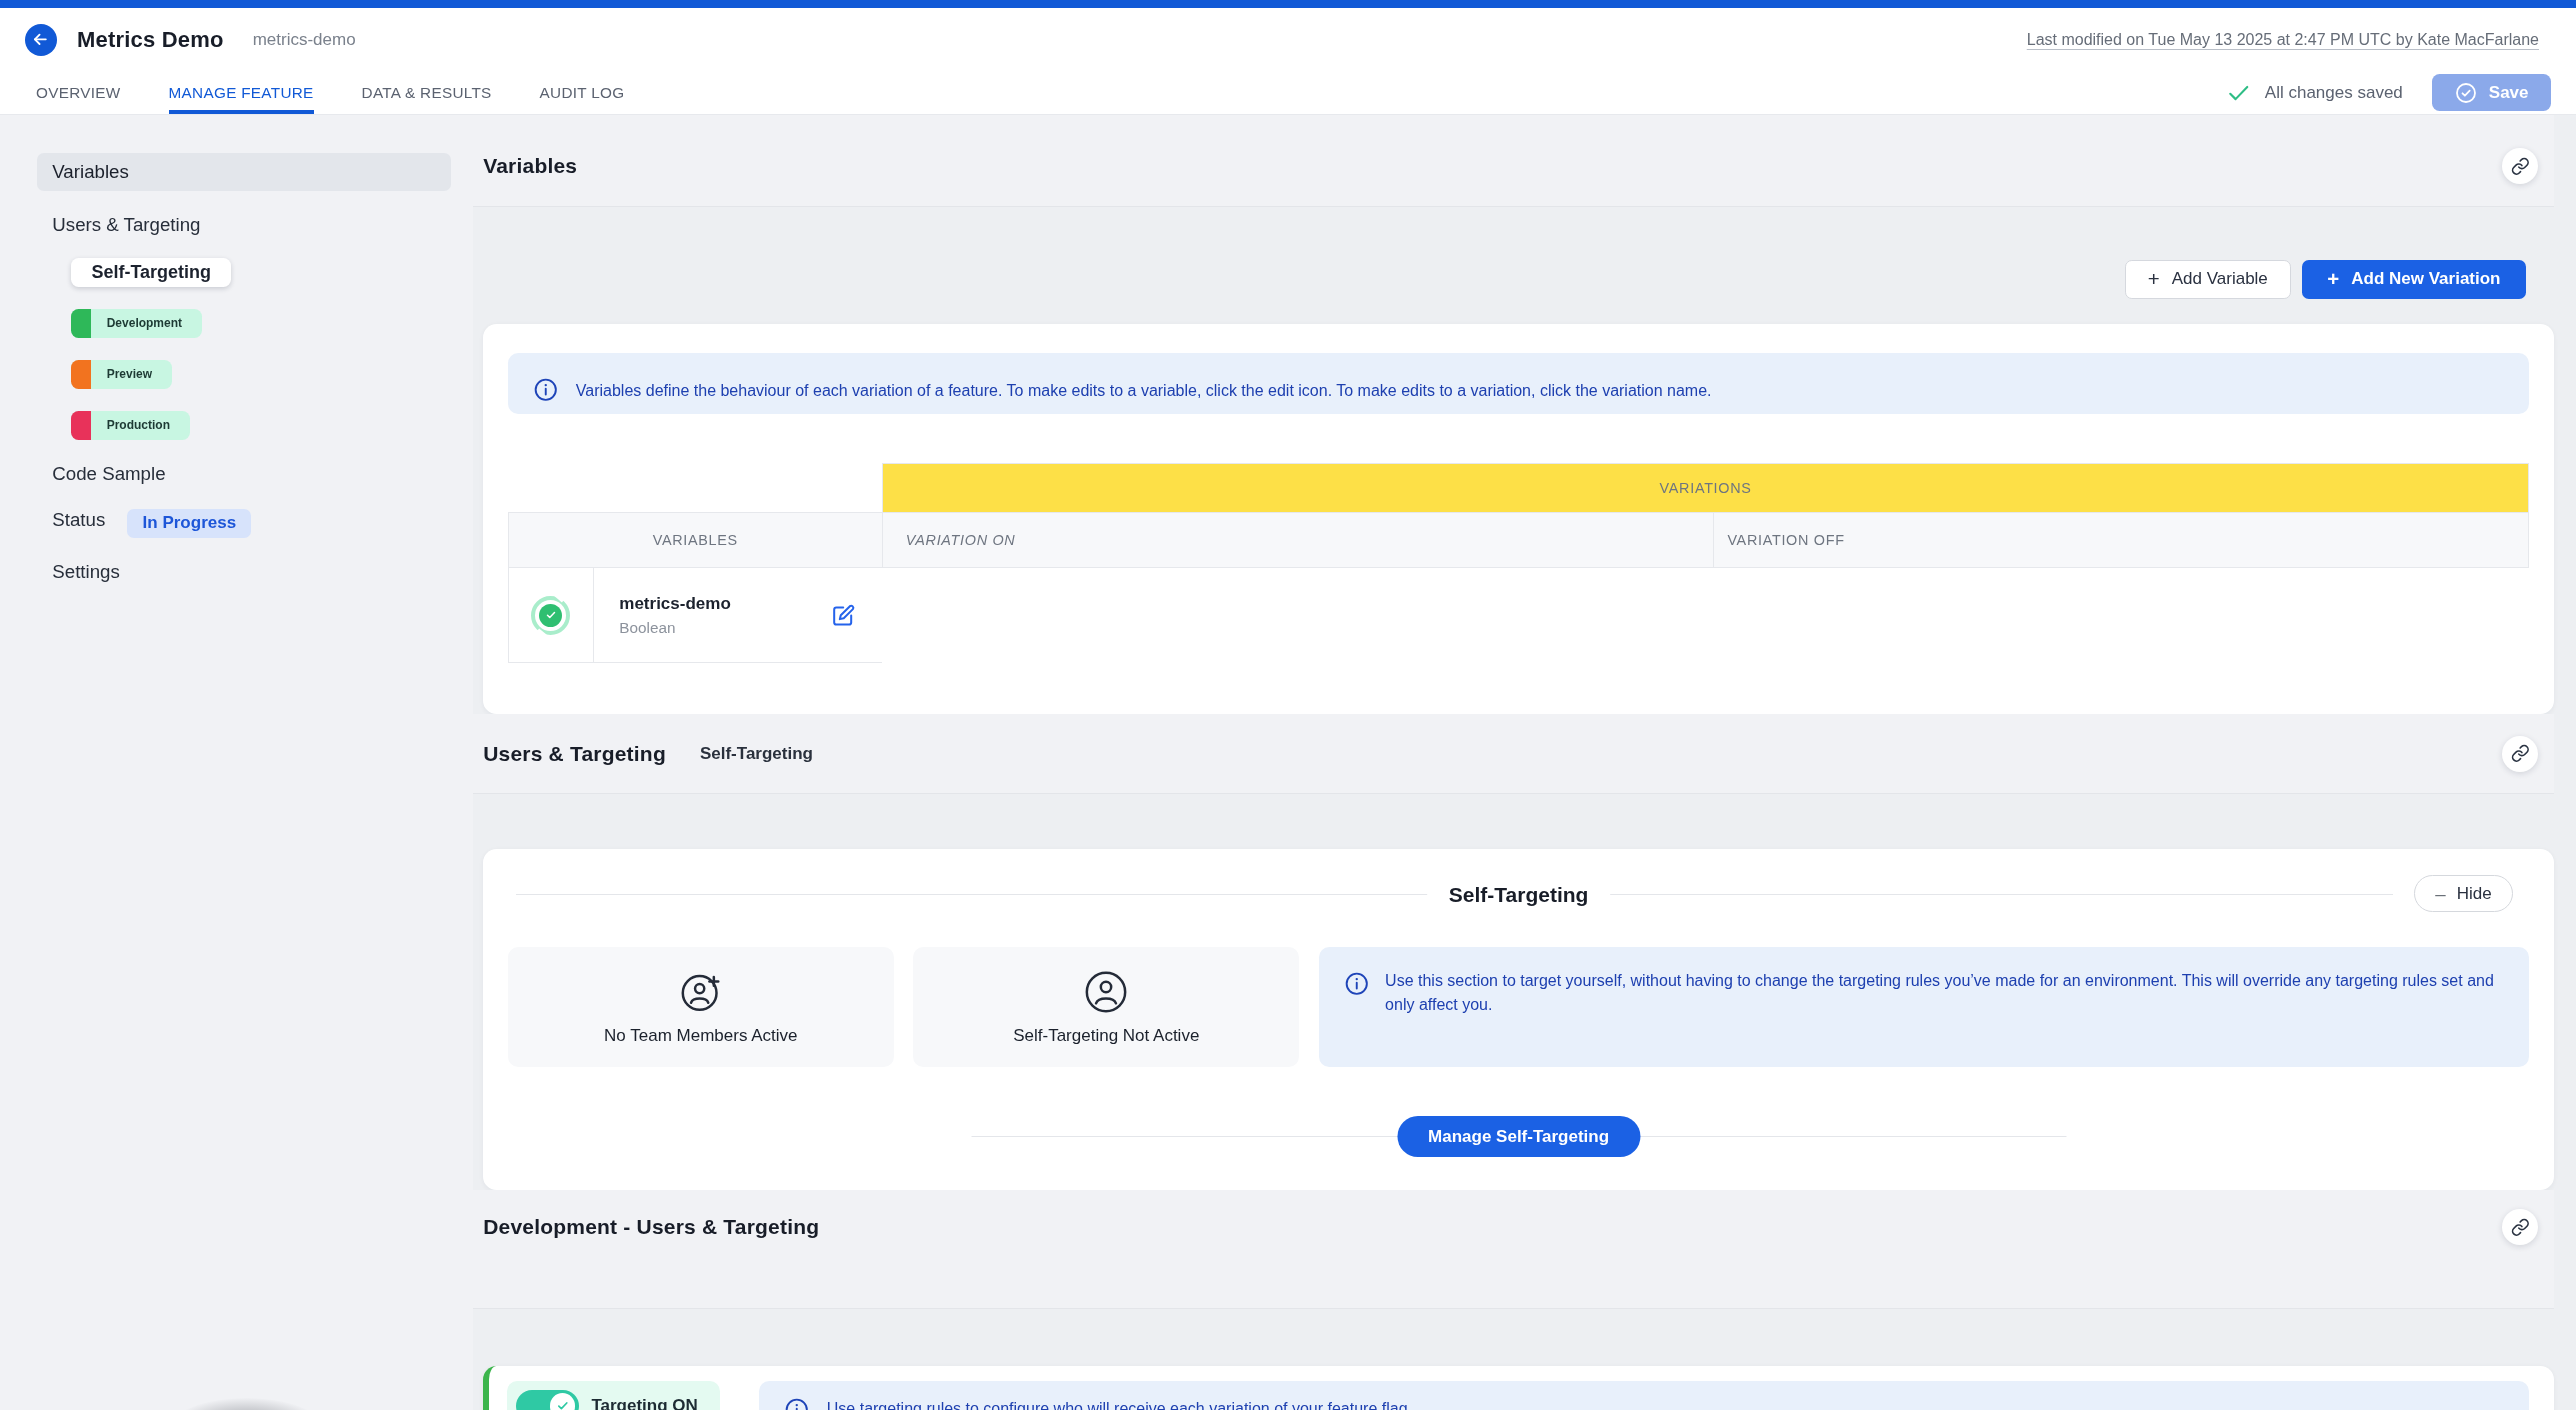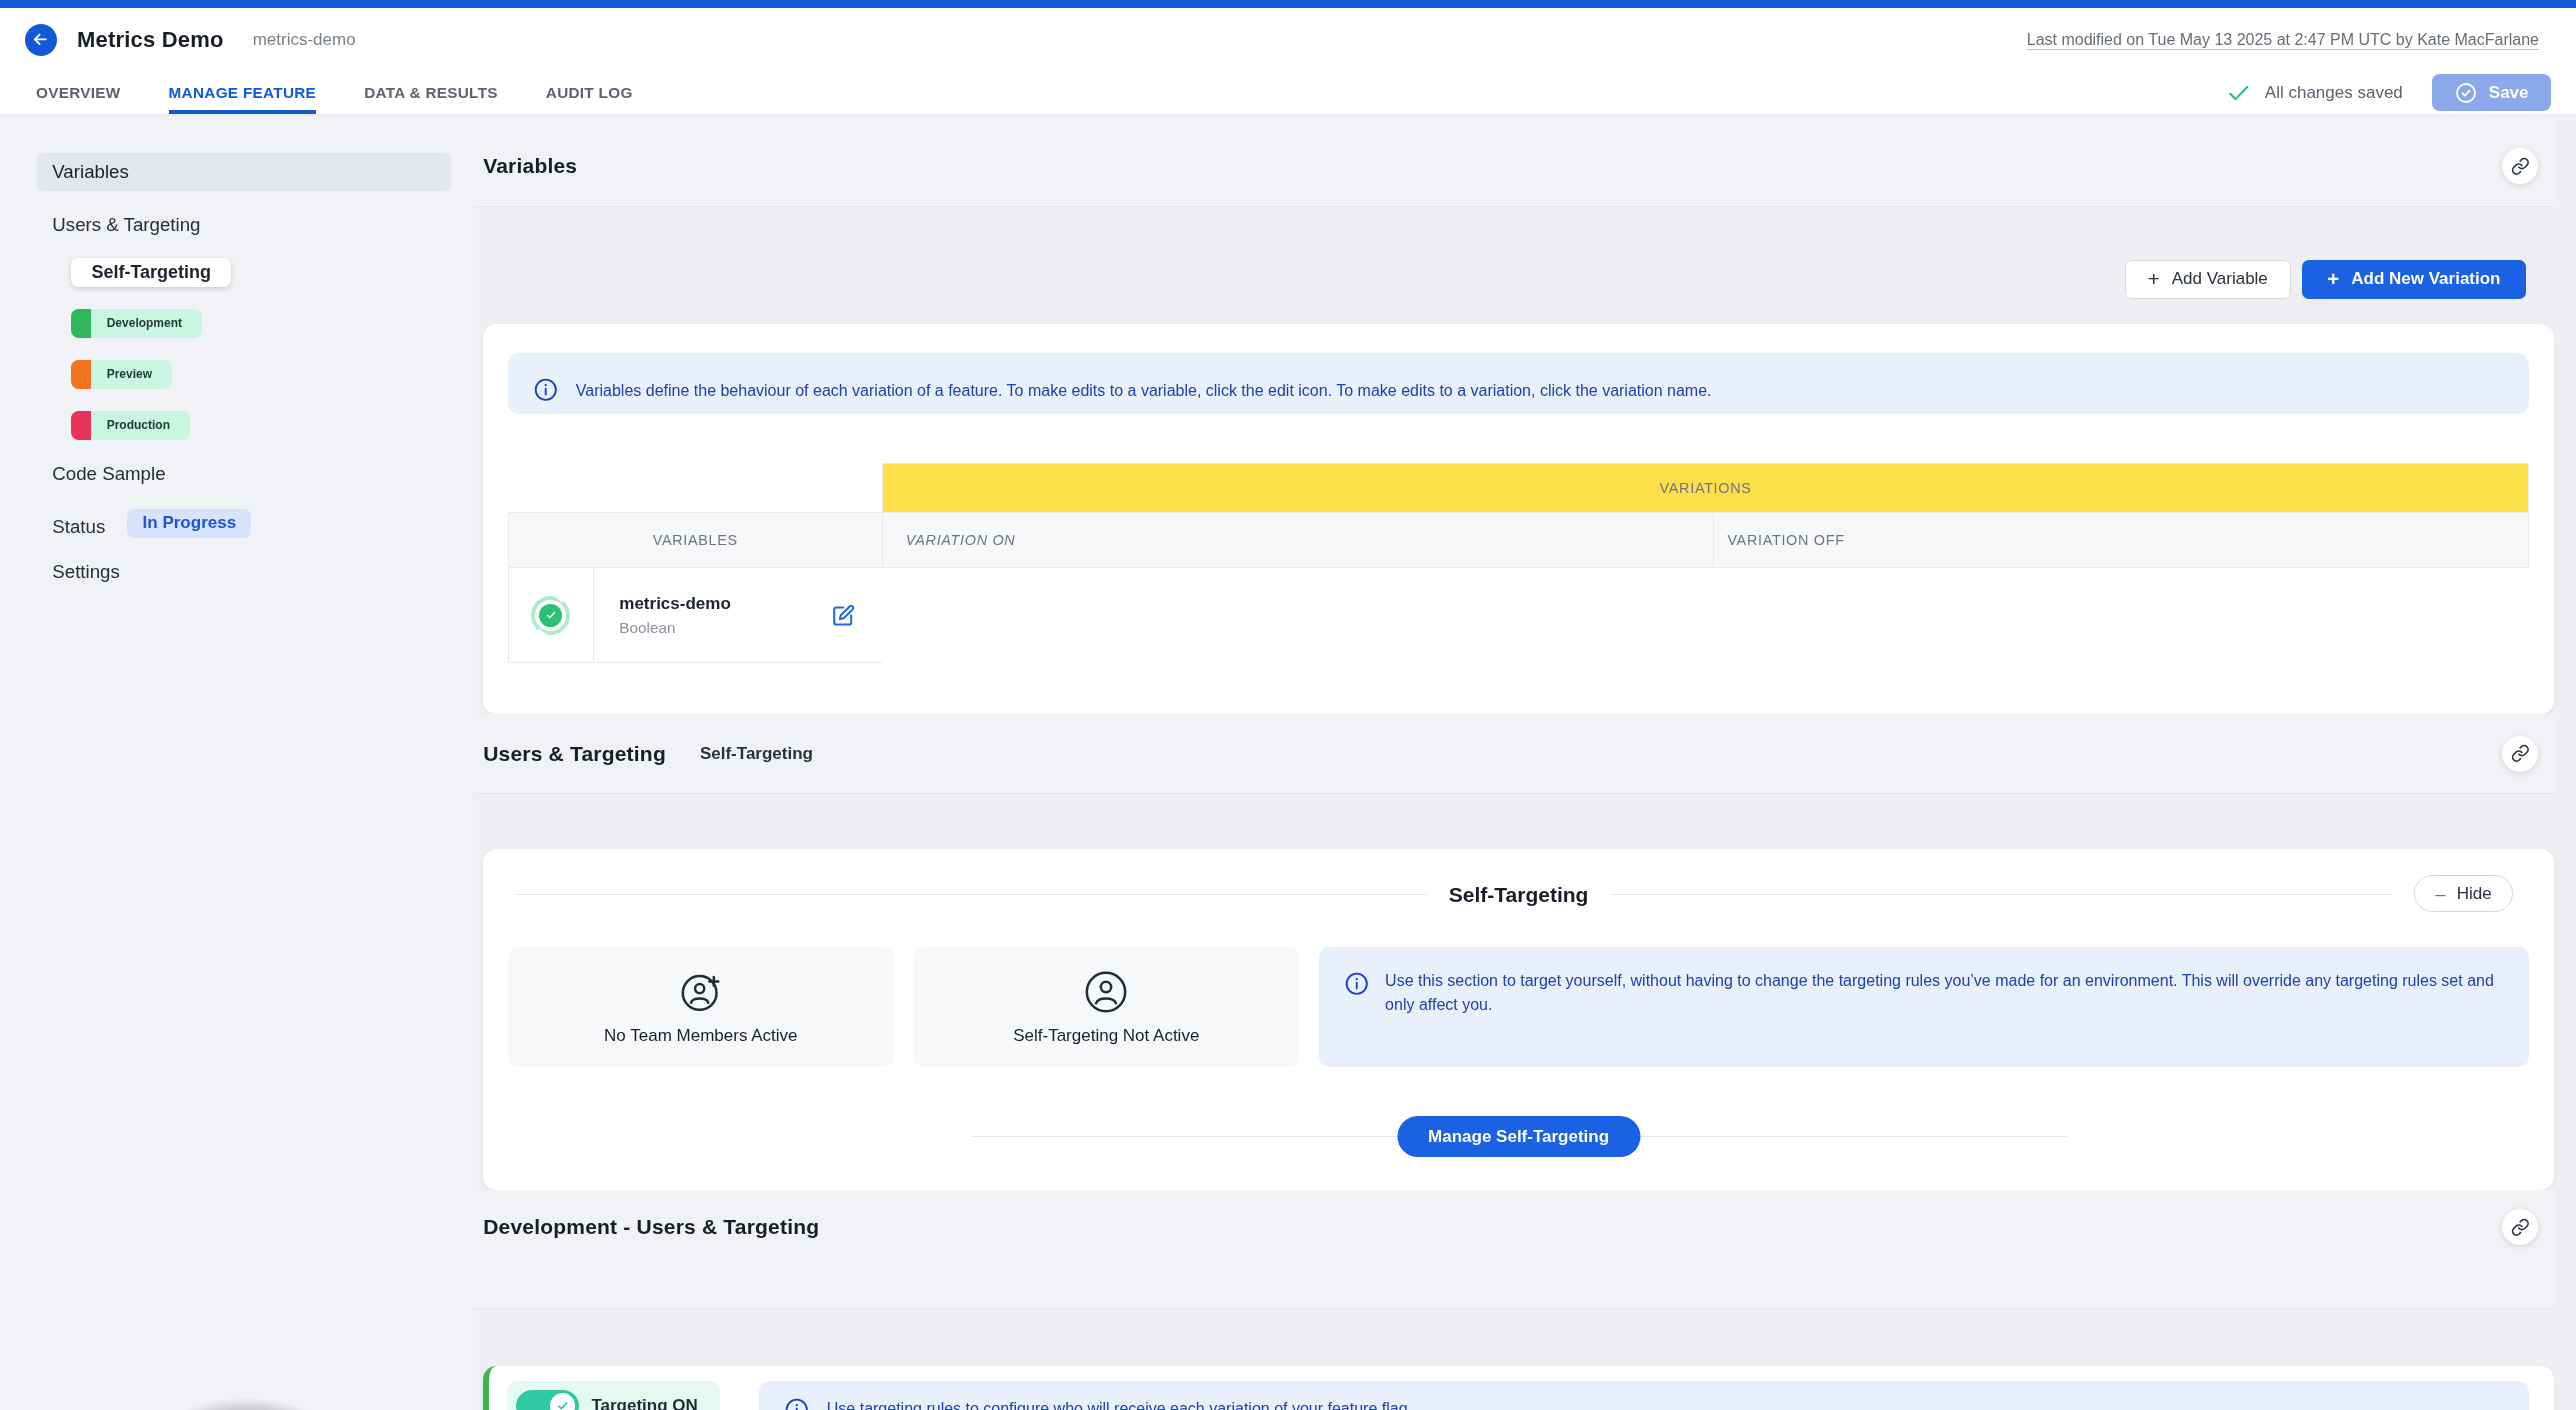--- a/index.html
+++ b/index.html
@@ -9,35 +9,35 @@
   
   .topbar { height:7.6px; background:#1159d6; }
   .hdr { height:64px; background:#fff; display:flex; align-items:center; padding:0 37px 0 24.6px; }
   .back { width:32px; height:32px; border-radius:50%; background:#1159d6; border:none; display:grid; place-items:center; cursor:pointer; flex:0 0 auto; }
   .hdr h1 { font-size:22px; font-weight:bold; color:#181d28; margin-left:20.4px; letter-spacing:0.2px; }
   .slug { font-size:17px; color:#7a818c; margin-left:29px; }
   .lastmod { margin-left:auto; font-size:16px; color:#666d78; text-decoration:underline; text-decoration-color:#b9bfc8; text-underline-offset:4.2px; cursor:pointer; }
 
   .tabrow { height:43px; background:#fff; border-bottom:0.8px solid #e7e9ed; display:flex; align-items:center; padding:0 25.5px 0 36px; }
   .tabs { display:flex; height:100%; gap:48px; }
-  .tab { display:flex; align-items:center; height:100%; font-size:15.3px; font-weight:bold; letter-spacing:0.3px; color:#5b6270; border-bottom:4.2px solid transparent; padding-top:4.2px; cursor:pointer; }
+  .tab { display:flex; align-items:center; height:100%; font-size:15.3px; font-weight:normal; letter-spacing:0.3px; color:#5b6270; border-bottom:4.2px solid transparent; padding-top:4.2px; cursor:pointer; }
   .tab.active { color:#1159d6; border-bottom-color:#1159d6; }
   .saved { margin-left:auto; display:flex; align-items:center; gap:13.6px; font-size:17px; color:#5b6270; }
   .savebtn { margin-left:29px; height:37px; padding:0 22px; background:#8ba9ea; border:none; border-radius:7.6px; color:#fff; font-size:17px; font-weight:bold; font-family:inherit; display:flex; align-items:center; gap:11px; cursor:pointer; }
 
   
   .bodyrow { display:flex; height:1295px; }
   .sidebar { width:473px; flex:0 0 auto; background:#f1f2f5; padding:38px 22px 0 37px; }
   .side-active { height:38px; border-radius:6.8px; background:#e3e6eb; display:flex; align-items:center; padding-left:15.3px; font-size:18.7px; color:#1b202b; cursor:pointer; }
   .side-plain { margin-top:18px; padding:5.1px 0 5.1px 15.3px; font-size:18.7px; color:#272e3a; cursor:pointer; }
   .side-white { margin:17px 0 0 34px; height:29px; width:fit-content; border-radius:7.6px; background:#fff; box-shadow:0 1.7px 5.1px rgba(20,30,50,.18); padding:0 20.4px; display:flex; align-items:center; font-size:18px; font-weight:bold; color:#1c222e; cursor:pointer; }
   .side-env { margin:22px 0 0 34px; height:29px; width:fit-content; border-radius:7.6px; background:#c8f6e2; display:flex; align-items:stretch; overflow:hidden; font-size:12px; font-weight:bold; color:#1d3a34; cursor:pointer; }
   .envblock { width:20.4px; }
   .side-env .envlabel { display:flex; align-items:center; padding:0 20.4px 0 15.3px; }
-  .side-status { display:flex; align-items:flex-end; margin-top:18.7px; padding-left:15.3px; font-size:18.7px; color:#272e3a; }
+  .side-status { display:flex; align-items:flex-start; margin-top:18.7px; padding-left:15.3px; font-size:18.7px; color:#272e3a; }
   .badge { margin-left:22px; height:29px; padding:0 15.3px; border-radius:6.8px; background:#d7e3fb; color:#1d56d8; font-size:17px; font-weight:bold; display:flex; align-items:center; cursor:pointer; }
 
   .main { flex:1; min-width:0; padding-right:22px; }
 
   .band { background:#f1f2f5; border-bottom:1.7px solid #e3e5e9; display:flex; align-items:center; padding:0 16px 0 10.2px; }
   .band1 { height:92px; padding-top:12px; }
   .band2 { height:80px; }
   .band3 { height:119px; padding-bottom:44px; }
   .bandtitle { font-size:21px; font-weight:bold; color:#181d28; letter-spacing:0.2px; }
   .bandsub { font-size:17px; font-weight:bold; color:#2a313d; margin-left:34px; }

